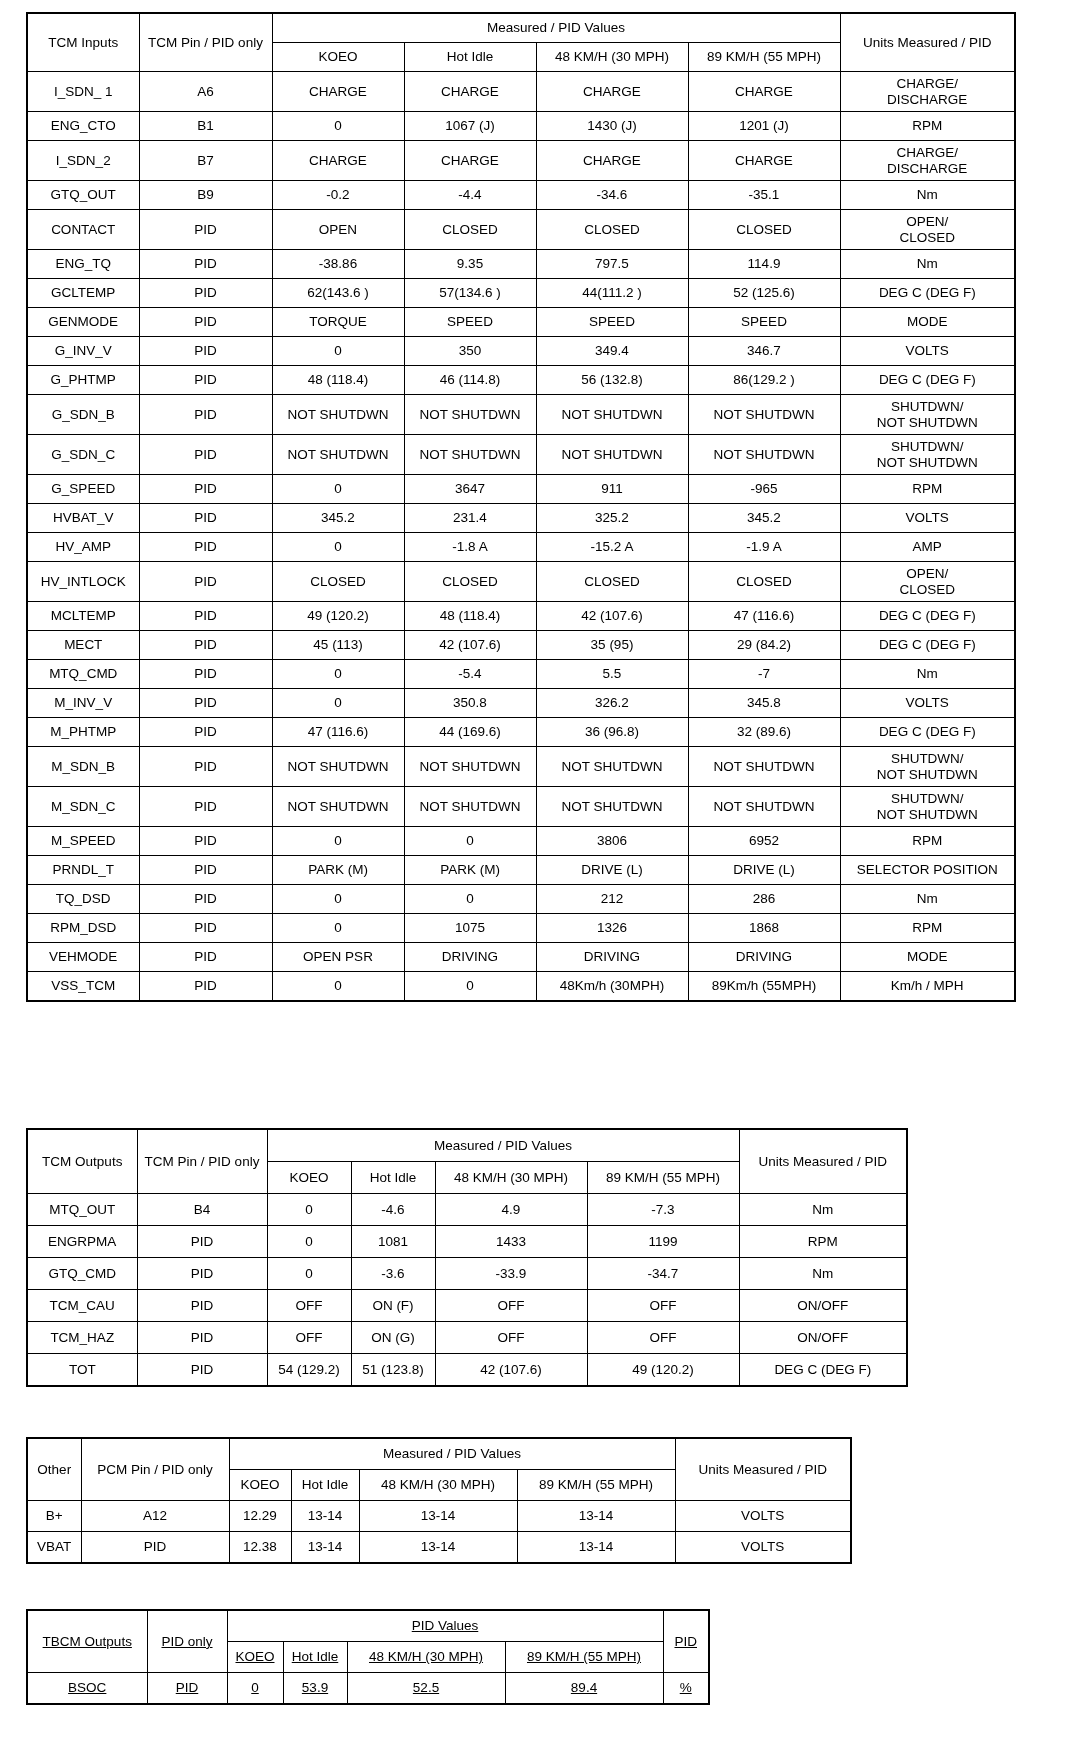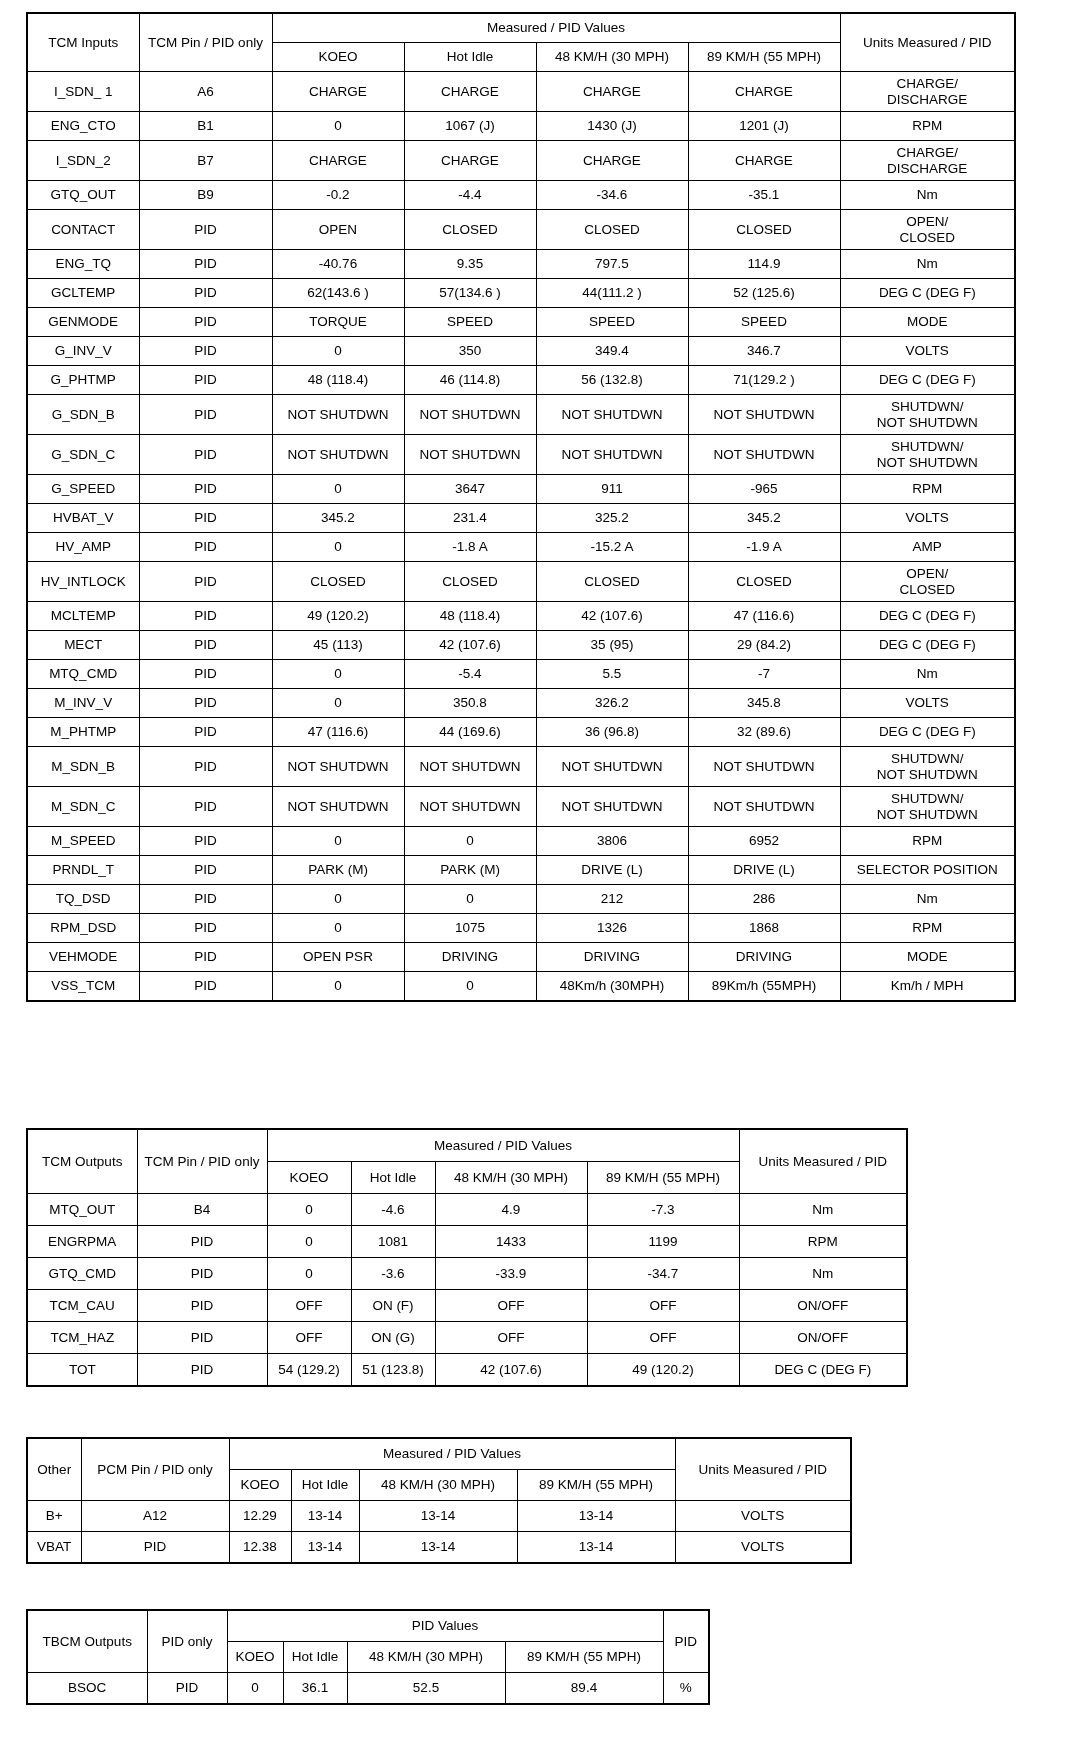--- a/index.html
+++ b/index.html
@@ -77,21 +77,21 @@
   #t3 .c1 { width: 148px; }
   #t3 .c2 { width: 62px; }
   #t3 .c3 { width: 68px; }
   #t3 .c4 { width: 158px; }
   #t3 .c5 { width: 158px; }
   #t3 .c6 { width: 176px; }
 
   
   #t4-wrap { left: 26px; top: 1609px; }
   #t4 { font-size: 13.5px; }
-  #t4 td { height: 26px; }
+  #t4 td { height: 26px; text-decoration: underline; }
   #t4 .c0 { width: 120px; }
   #t4 .c1 { width: 80px; }
   #t4 .c2 { width: 56px; }
   #t4 .c3 { width: 64px; }
   #t4 .c4 { width: 158px; }
   #t4 .c5 { width: 158px; }
   #t4 .c6 { width: 46px; }
 </style>
 </head>
 <body>
@@ -163,21 +163,21 @@
             <td>PID</td>
             <td>OPEN</td>
             <td>CLOSED</td>
             <td>CLOSED</td>
             <td>CLOSED</td>
             <td>OPEN/<br>CLOSED</td>
           </tr>
           <tr>
             <td>ENG_TQ</td>
             <td>PID</td>
-            <td>-40.76</td>
+            <td>-38.86</td>
             <td>9.35</td>
             <td>797.5</td>
             <td>114.9</td>
             <td>Nm</td>
           </tr>
           <tr>
             <td>GCLTEMP</td>
             <td>PID</td>
             <td>62(143.6 )</td>
             <td>57(134.6 )</td>
@@ -202,21 +202,21 @@
             <td>349.4</td>
             <td>346.7</td>
             <td>VOLTS</td>
           </tr>
           <tr>
             <td>G_PHTMP</td>
             <td>PID</td>
             <td>48 (118.4)</td>
             <td>46 (114.8)</td>
             <td>56 (132.8)</td>
-            <td>71(129.2 )</td>
+            <td>86(129.2 )</td>
             <td>DEG C (DEG F)</td>
           </tr>
           <tr class="two-line">
             <td>G_SDN_B</td>
             <td>PID</td>
             <td>NOT SHUTDWN</td>
             <td>NOT SHUTDWN</td>
             <td>NOT SHUTDWN</td>
             <td>NOT SHUTDWN</td>
             <td>SHUTDWN/<br>NOT SHUTDWN</td>
@@ -536,21 +536,21 @@
         <tr>
           <td class="hdr">KOEO</td>
           <td class="hdr">Hot Idle</td>
           <td class="hdr">48 KM/H (30 MPH)</td>
           <td class="hdr">89 KM/H (55 MPH)</td>
         </tr>
       <tr>
             <td>BSOC</td>
             <td>PID</td>
             <td>0</td>
-            <td>36.1</td>
+            <td>53.9</td>
             <td>52.5</td>
             <td>89.4</td>
             <td>%</td>
           </tr>
         </tbody>
     </table>
   </div>
 
 </div>
 

